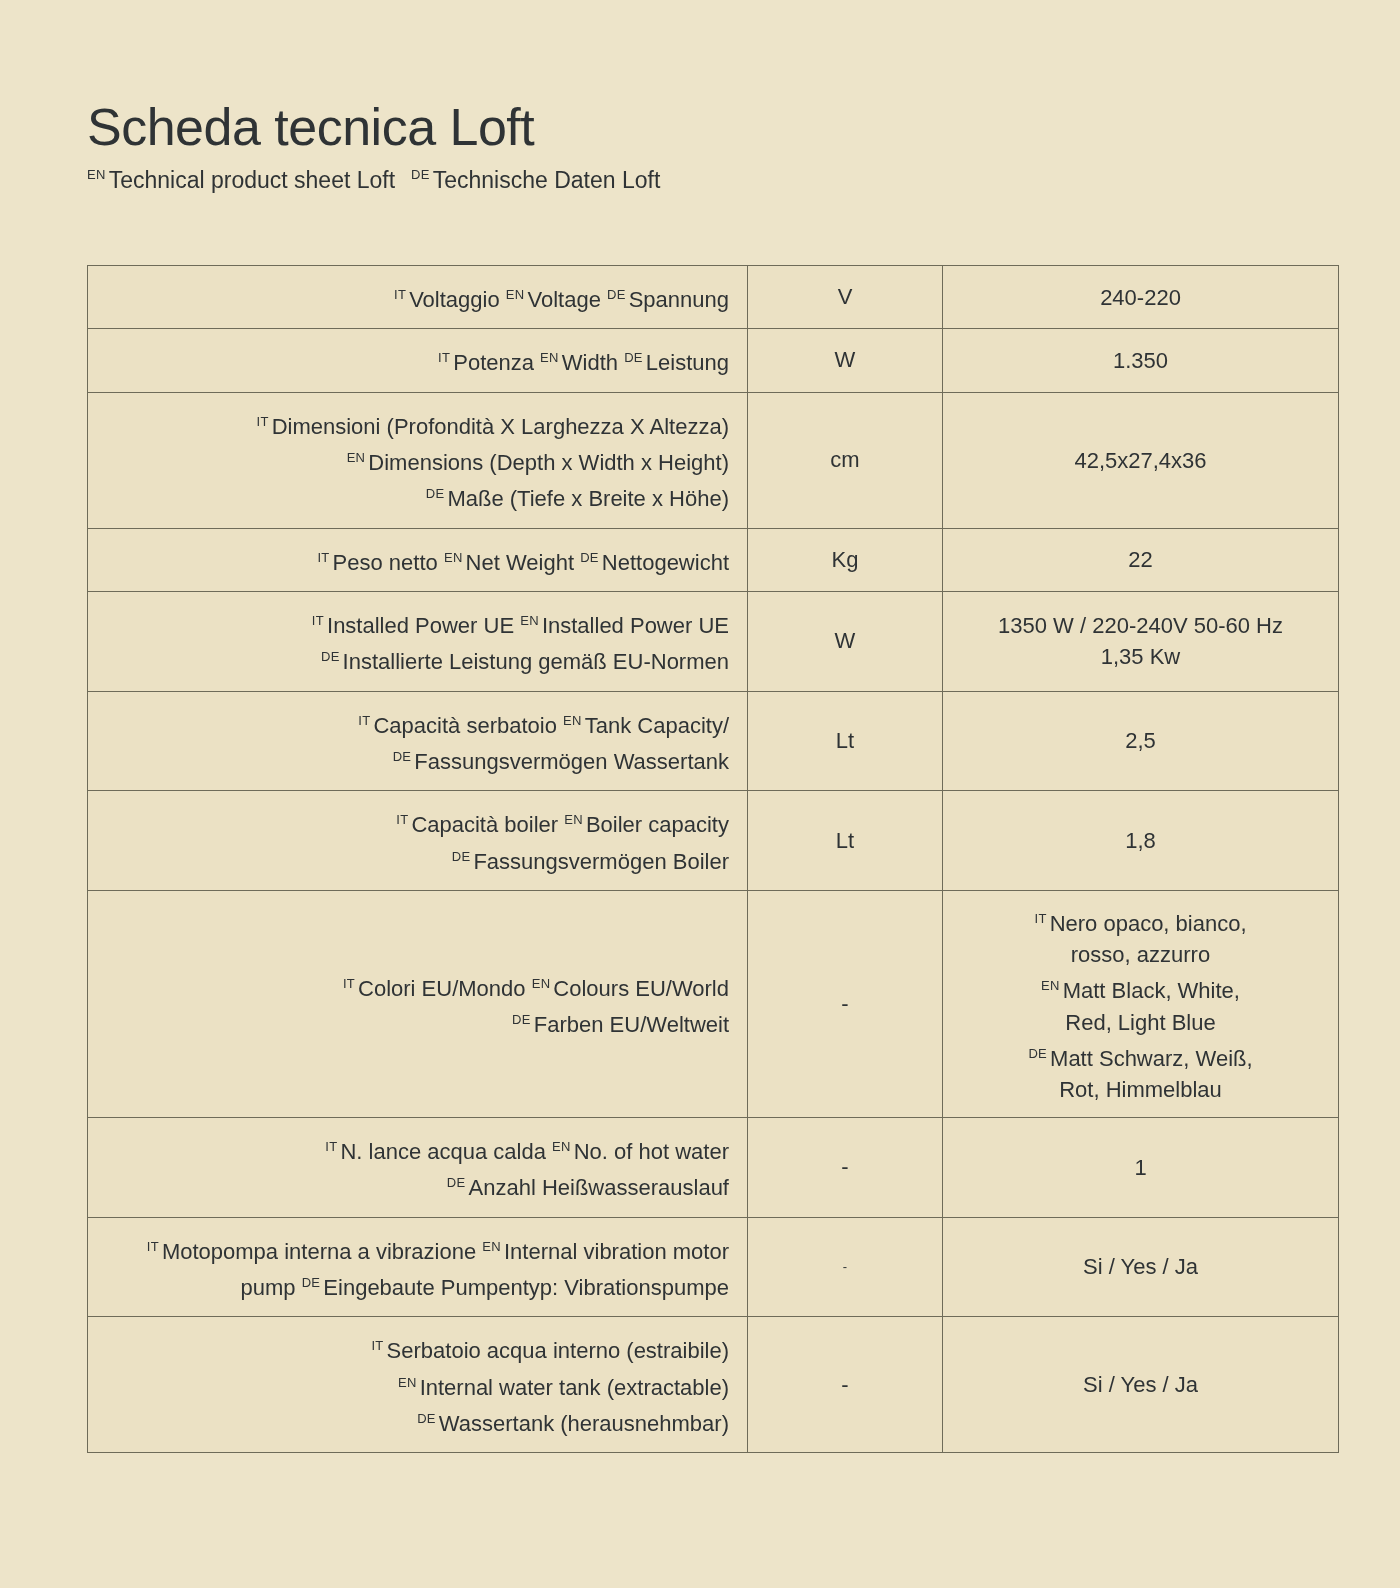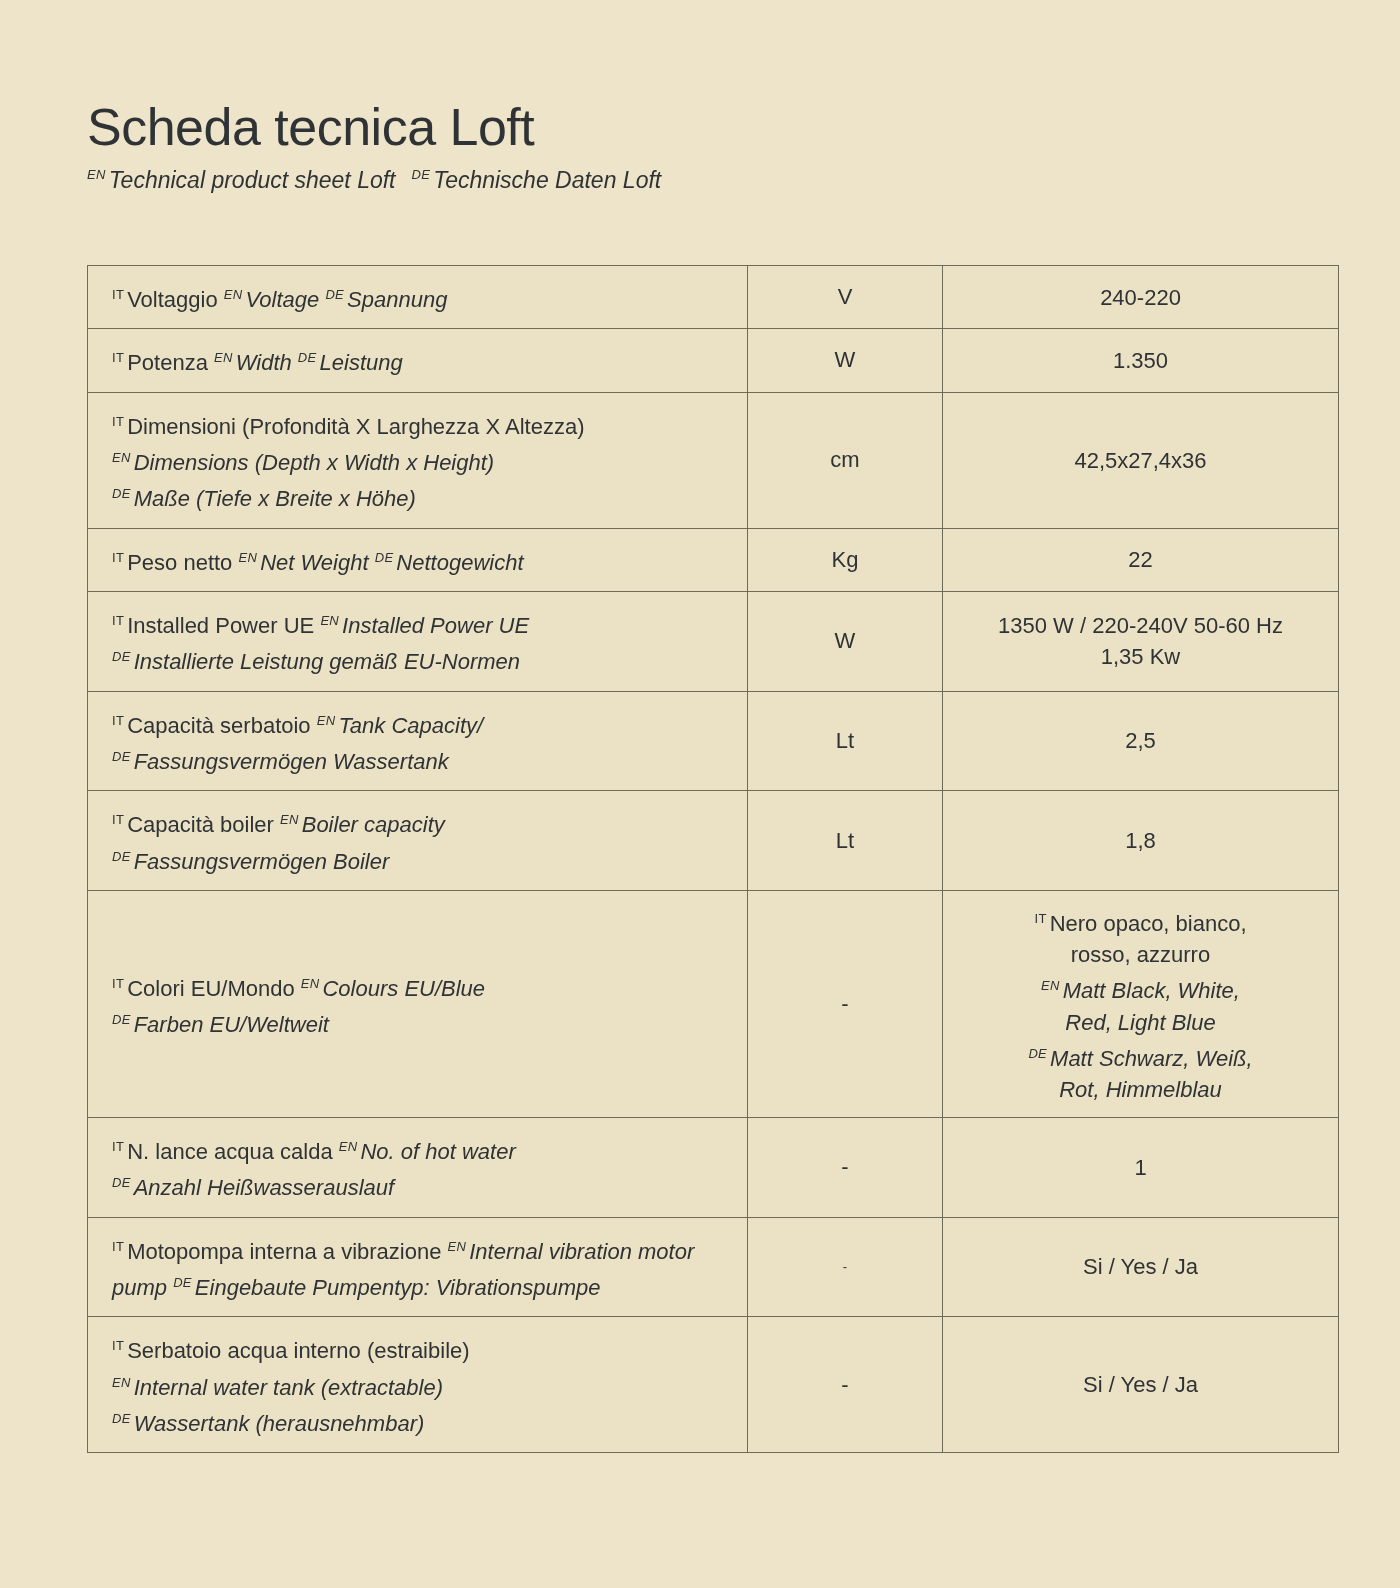--- a/index.html
+++ b/index.html
@@ -33,32 +33,32 @@
     position:absolute; left:87px; top:265px;
     width:1251px;
     border-collapse:collapse; table-layout:fixed;
     background:var(--cell-bg);
   }
   .spec-table td{
     border:1px solid var(--border);
     vertical-align:middle;
     font-size:22px;
   }
-  .c-label{ padding:13px 18px 13px 24px; text-align:left; }
+  .c-label{ padding:13px 18px 13px 24px; text-align:right; }
   .c-unit{ text-align:center; padding:10px 6px; }
   .c-unit.small{ font-size:13px; }
   .c-value{ text-align:center; padding:12px 32px; }
   .line{ line-height:31px; }
   .sup{
     font-size:13px;
     vertical-align:super;
     margin-right:3px;
     letter-spacing:0.3px;
   }
-  .ital{ font-style:italic; }
+  .ital{ }
 </style>
 </head>
 <body>
 
 <div class="header">
   <div class="title">Scheda tecnica Loft</div>
   <div class="subtitle"><span class="seg"><span class="sup ital">EN</span><span class="ital">Technical product sheet Loft</span></span><span class="seg"><span class="sup ital">DE</span><span class="ital">Technische Daten Loft</span></span></div>
 </div>
 
 <table class="spec-table">
@@ -132,21 +132,21 @@
           <div class="line"><span class="sup">IT</span><span>Capacità boiler</span> <span class="sup ital">EN</span><span class="ital">Boiler capacity</span></div>
           <div class="line"><span class="sup ital">DE</span><span class="ital">Fassungsvermögen Boiler</span></div>
         </td>
         <td class="c-unit">Lt</td>
         <td class="c-value">
           <div class="line"><span>1,8</span></div>
         </td>
       </tr>
       <tr>
         <td class="c-label">
-          <div class="line"><span class="sup">IT</span><span>Colori EU/Mondo</span> <span class="sup ital">EN</span><span class="ital">Colours EU/Blue</span></div>
+          <div class="line"><span class="sup">IT</span><span>Colori EU/Mondo</span> <span class="sup ital">EN</span><span class="ital">Colours EU/World</span></div>
           <div class="line"><span class="sup ital">DE</span><span class="ital">Farben EU/Weltweit</span></div>
         </td>
         <td class="c-unit">-</td>
         <td class="c-value">
           <div class="line"><span class="sup">IT</span><span>Nero opaco, bianco,</span></div>
           <div class="line"><span>rosso, azzurro</span></div>
           <div class="line"><span class="sup ital">EN</span><span class="ital">Matt Black, White,</span></div>
           <div class="line"><span class="ital">Red, Light Blue</span></div>
           <div class="line"><span class="sup ital">DE</span><span class="ital">Matt Schwarz, Weiß,</span></div>
           <div class="line"><span class="ital">Rot, Himmelblau</span></div>

